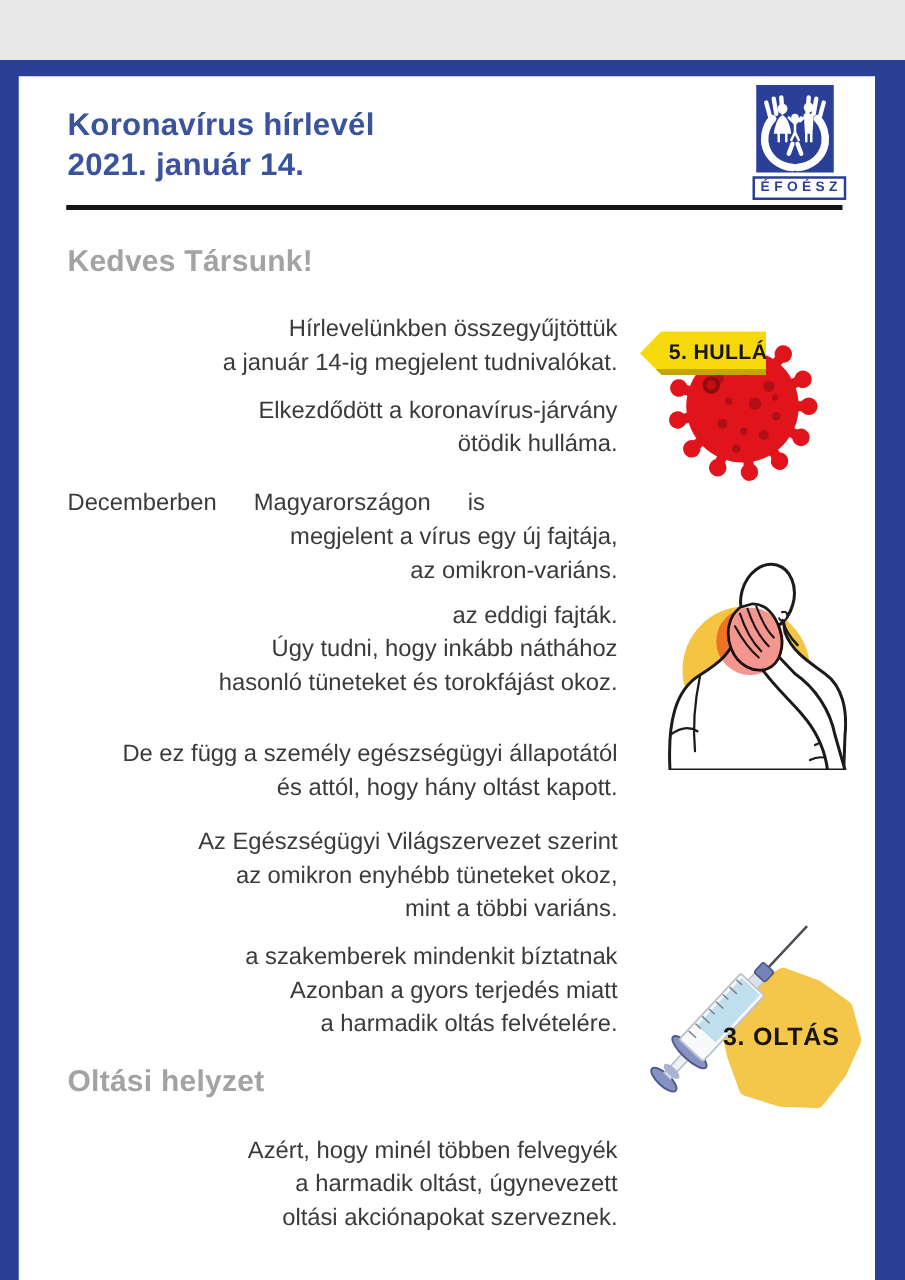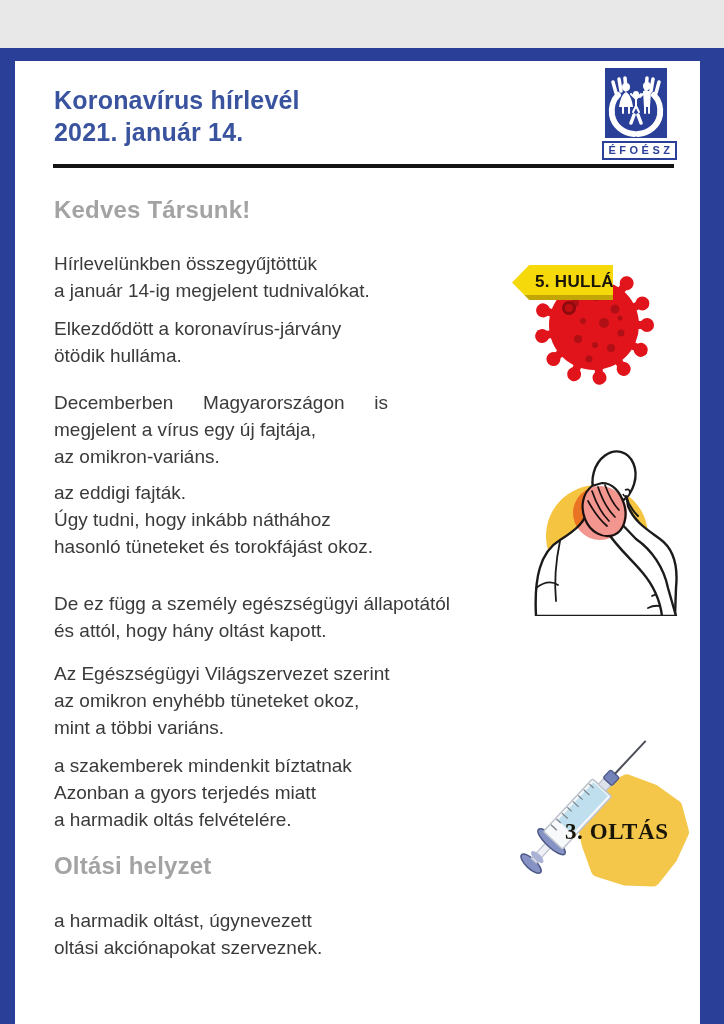--- a/index.html
+++ b/index.html
@@ -14,36 +14,36 @@
   .title-line{
     position:relative;color:#3a539f;font-size:25px;font-weight:bold;
     line-height:32px;white-space:nowrap;letter-spacing:.2px;
   }
   .rule{position:absolute;left:53px;top:116px;width:621px;height:4px;background:#141414;}
   .heading{
     position:absolute;left:54px;color:#a3a3a3;font-size:24px;font-weight:bold;
     white-space:nowrap;letter-spacing:.2px;
   }
   .para{position:absolute;left:54px;width:440px;color:#3a3a3a;font-size:19px;line-height:27px;}
-  .ln{white-space:nowrap;}
+  .ln{white-space:nowrap;text-align:right;}
   .ln.justify{white-space:normal;width:334px;text-align:justify;text-align-last:justify;}
   
   .banner{
     position:absolute;left:512px;top:217px;width:101px;height:35px;z-index:4;
     background:linear-gradient(180deg,#f6d90a 0 86%,#c2a506 86% 100%);
     clip-path:polygon(0 50%,17% 0,100% 0,100% 100%,17% 100%);
   }
   .banner span{
     display:block;padding-left:23px;line-height:34px;font-size:17px;font-weight:800;
     color:#181406;letter-spacing:.3px;white-space:nowrap;
   }
   
   .blob-label{
-    position:absolute;left:565px;top:771px;width:120px;z-index:4;
-    font-size:23px;font-weight:800;color:#181406;letter-spacing:.6px;white-space:nowrap;font-family:Liberation Serif, serif;
+    position:absolute;left:565px;top:771px;width:120px;z-index:4;text-align:center;
+    font-size:20px;font-weight:800;color:#181406;letter-spacing:.6px;white-space:nowrap;
   }
   
   .logo-square{position:absolute;left:605px;top:20px;width:62px;height:70px;background:#2a3f98;}
   .logo-caption{
     position:absolute;left:602px;top:93px;width:68px;height:15px;background:#fff;
     border:2px solid #2a3f98;color:#2a3f98;font-size:11px;font-weight:bold;
     letter-spacing:3.5px;text-align:center;line-height:15px;padding-left:3px;overflow:hidden;
   }
   svg{display:block;}
 </style>
@@ -132,20 +132,21 @@
     <div class="ln">mint a többi variáns.</div>
   </div>
   <div class="para" style="top:704px;">
     <div class="ln">a szakemberek mindenkit bíztatnak</div>
     <div class="ln">Azonban a gyors terjedés miatt</div>
     <div class="ln">a harmadik oltás felvételére.</div>
   </div>
 
   <div class="heading" style="top:804px;">Oltási helyzet</div>
   <div class="para" style="top:859px;">
+    <div class="ln">Azért, hogy minél többen felvegyék</div>
     <div class="ln">a harmadik oltást, úgynevezett</div>
     <div class="ln">oltási akciónapokat szerveznek.</div>
   </div>
 
   <svg class="abs" style="left:528px;top:206px;z-index:1;" width="136" height="142" viewBox="0 0 136 142">
     <g>
       <g transform="rotate(0 66 71)">
           <line x1="104" y1="71" x2="115" y2="71" stroke="#e2141b" stroke-width="8" stroke-linecap="round"></line>
           <circle cx="119" cy="71" r="7" fill="#e2141b"></circle>
         </g>

